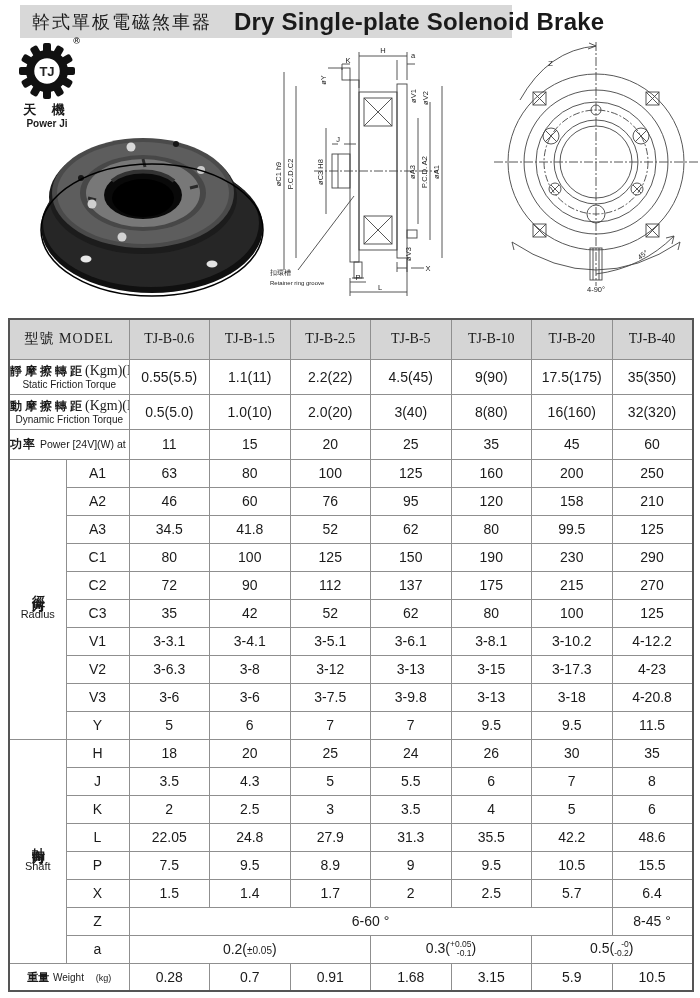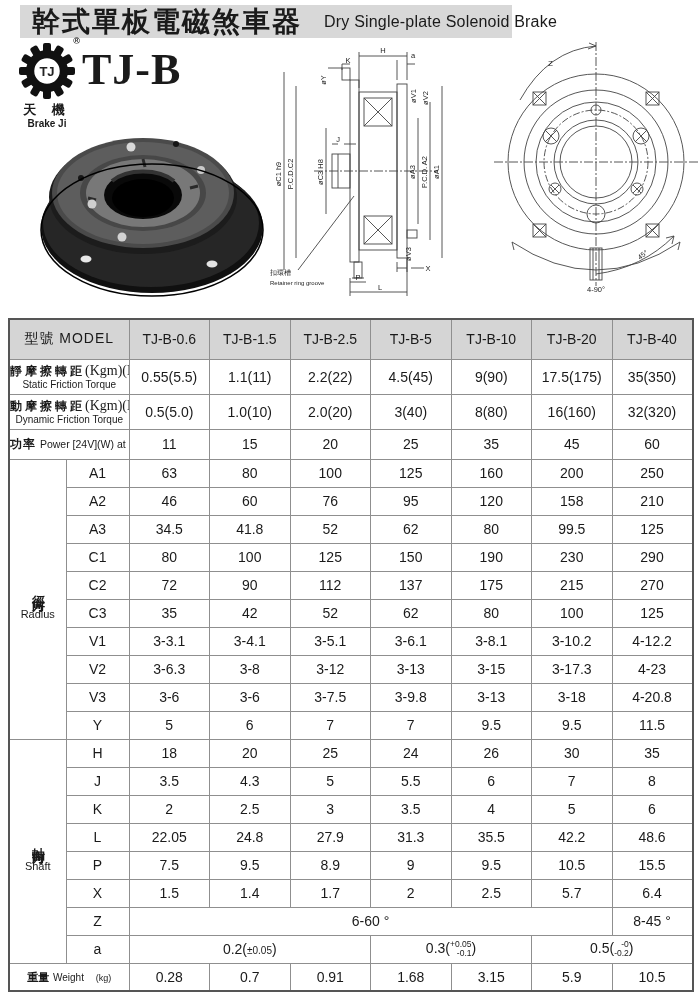--- a/index.html
+++ b/index.html
@@ -7,22 +7,22 @@
     width:700px;height:998px;position:relative;overflow:hidden;
     background:#ffffff;color:#1a1a1a;
     font-family:"Liberation Sans",sans-serif;
   }
   
   .title-bar{
     position:absolute;left:20px;top:5px;width:492px;height:33px;
     background:#d8d8d8;display:flex;align-items:center;gap:22px;
     padding-left:12px;box-sizing:border-box;
   }
-  .title-zh{font-size:28px;font-weight:bold;letter-spacing:2px;white-space:nowrap;}
-  .title-en{font-size:16px;font-weight:normal;letter-spacing:0.2px;white-space:nowrap;}
+  .title-zh{font-size:18px;font-weight:normal;letter-spacing:2px;white-space:nowrap;}
+  .title-en{font-size:24px;font-weight:bold;letter-spacing:0.2px;white-space:nowrap;}
   
   .logo{position:absolute;left:16px;top:42px;display:flex;align-items:flex-start;}
   .gear-wrap{position:relative;width:62px;display:flex;flex-direction:column;align-items:center;}
   .reg-mark{position:absolute;right:-2px;top:-6px;font-size:9px;font-weight:bold;}
   .series-name{font-family:"Liberation Serif",serif;font-weight:bold;font-size:44px;line-height:1;
     letter-spacing:1px;margin-left:4px;margin-top:6px;}
   .company-zh{font-size:13px;font-weight:bold;letter-spacing:6px;margin-top:1px;white-space:nowrap;}
   .company-en{font-size:10px;font-weight:bold;margin-top:-1px;white-space:nowrap;}
   
   .fig{position:absolute;}
@@ -34,21 +34,21 @@
   table.spec{
     position:absolute;left:8px;top:318px;width:684px;
     border-collapse:collapse;table-layout:fixed;
     border:2px solid #555;
   }
   table.spec td,table.spec th{
     border:1px solid #8f8f8f;text-align:center;vertical-align:middle;
     font-size:14px;font-weight:normal;padding:0;overflow:hidden;white-space:nowrap;
   }
   thead tr{height:40px;}
-  thead th{background:#d5d5d5;font-size:15px;}
+  thead th{background:#d5d5d5;font-size:15px;font-family:Liberation Serif, serif;}
   th.model-head{font-weight:bold;font-size:16px;letter-spacing:1px;}
   tr.spec-row{height:35px;}
   tr.power-row{height:30px;}
   tr.dim-row{height:28px;}
   tr.weight-row{height:28px;}
   .heavy-top td{border-top:2px solid #555;}
   td.label-cell{text-align:left;padding:2px 2px 2px 5px;}
   .zh-line{font-size:12px;font-weight:bold;letter-spacing:3px;line-height:1.1;}
   .unit{font-size:14px;font-weight:normal;letter-spacing:0;font-family:Liberation Serif, serif;}
   .en-line{font-size:10px;line-height:1.1;letter-spacing:0;}
@@ -91,23 +91,22 @@
         <rect x="25" y="1" width="8" height="10" rx="2" transform="rotate(270 29 29)"></rect>
         <rect x="25" y="1" width="8" height="10" rx="2" transform="rotate(300 29 29)"></rect>
         <rect x="25" y="1" width="8" height="10" rx="2" transform="rotate(330 29 29)"></rect>
         <circle cx="29" cy="29" r="21"></circle>
       </g>
       <circle cx="29" cy="29" r="13.5" fill="#fff"></circle>
       <circle cx="29" cy="29" r="13.5" fill="none" stroke="#111" stroke-width="1.5"></circle>
       <text x="29" y="34" text-anchor="middle" font-size="13" font-weight="bold" font-family="Liberation Serif, serif">TJ</text>
     </svg>
     <div class="company-zh">天 機</div>
-    <div class="company-en">Brake Ji</div>
+    <div class="company-en">Power Ji</div>
   </div>
-  <div class="series-name">TJ-B</div>
 </div>
 
 <svg class="fig fig-photo" width="235" height="196" viewBox="0 0 235 196">
   <ellipse cx="122" cy="121" rx="111" ry="66" fill="#101010"></ellipse>
   <ellipse cx="121" cy="117" rx="108" ry="64" fill="#262626"></ellipse>
   <ellipse cx="113" cy="91" rx="94" ry="57" fill="#1c1c1c"></ellipse>
   <ellipse cx="113" cy="87" rx="91" ry="55" fill="#4a4a4a"></ellipse>
   <ellipse cx="113" cy="87" rx="86" ry="51" fill="#5d5d5d"></ellipse>
   <ellipse cx="113" cy="87" rx="63" ry="38" fill="#474747"></ellipse>
   <ellipse cx="113" cy="87" rx="57" ry="34" fill="#787878"></ellipse>

